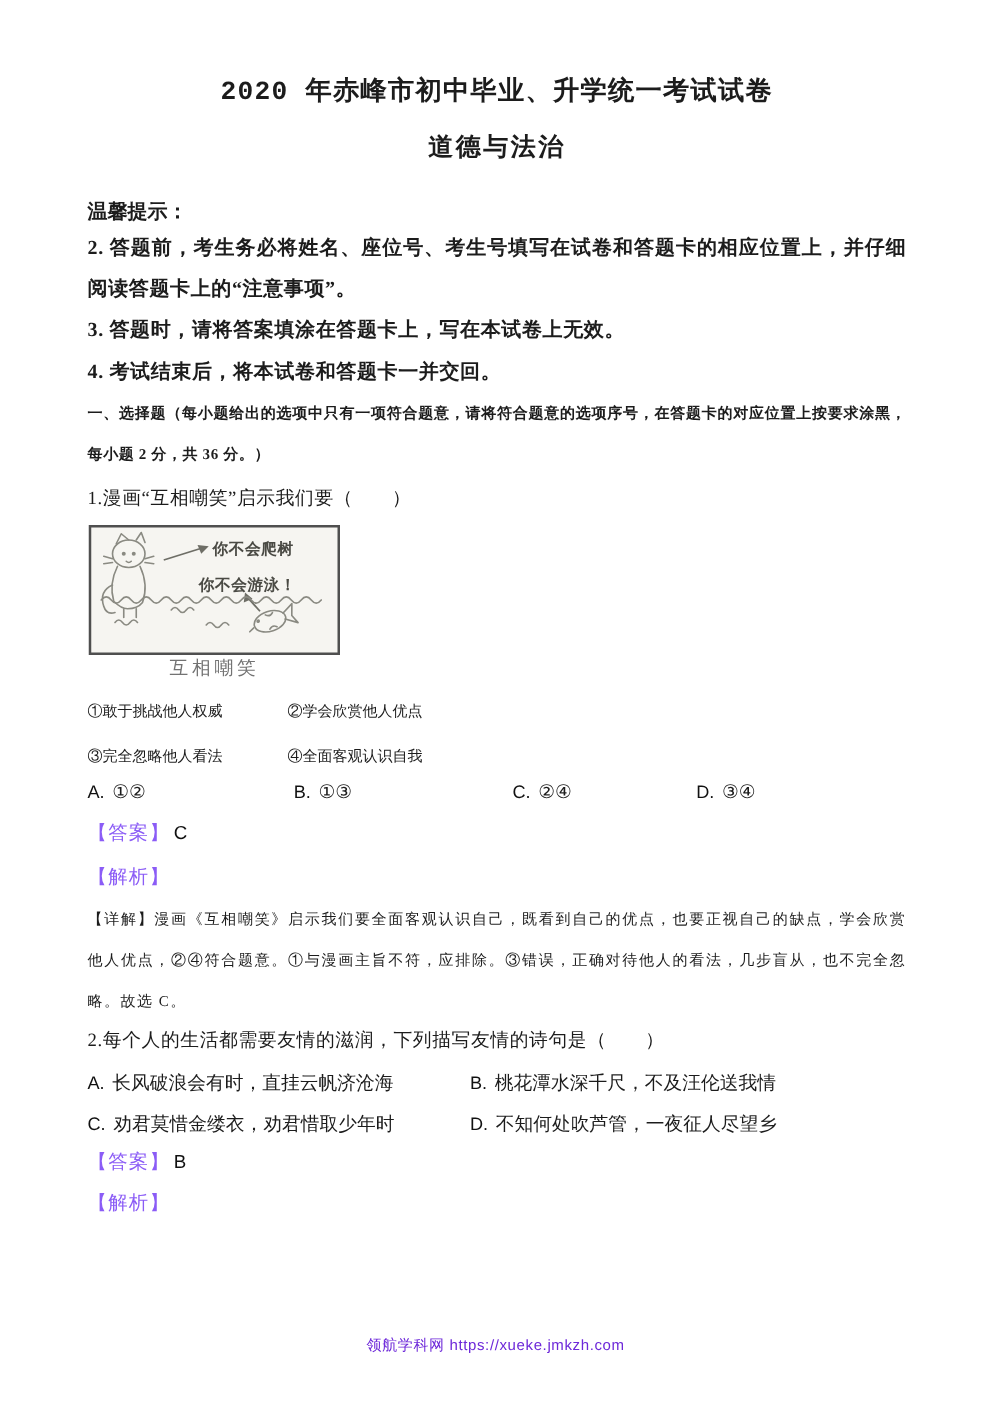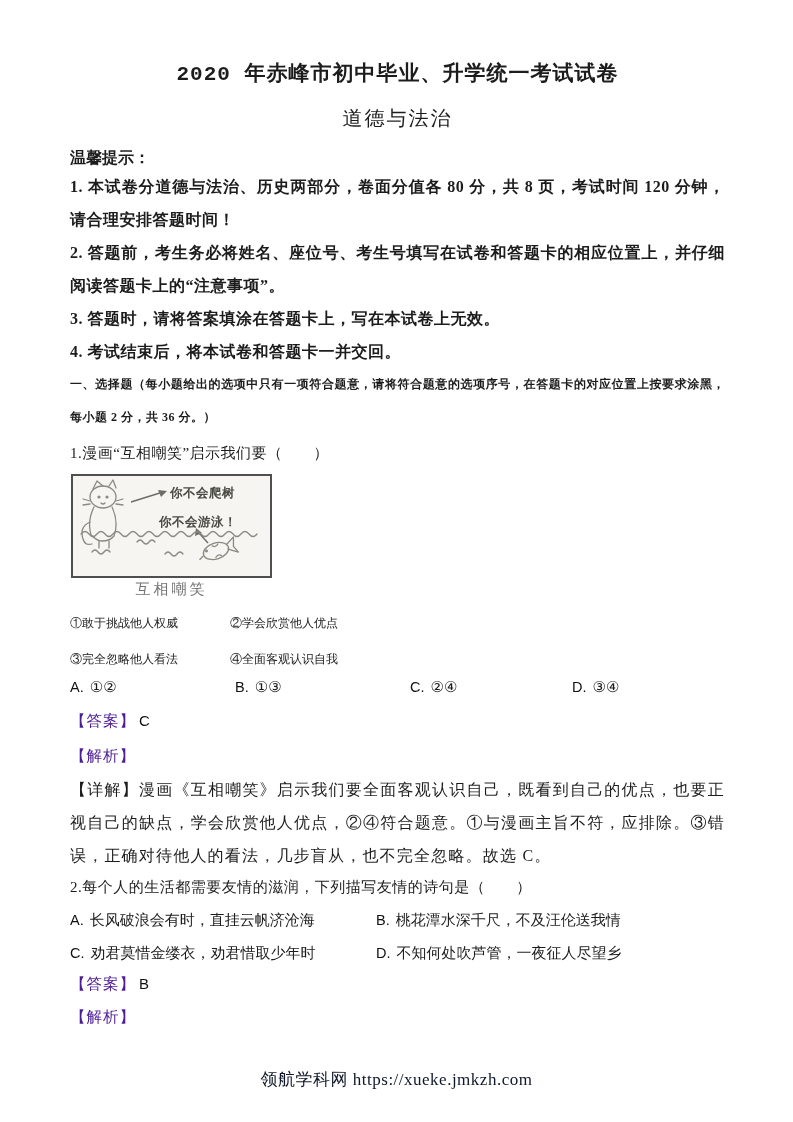--- a/index.html
+++ b/index.html
@@ -10,25 +10,25 @@
     -webkit-font-smoothing:antialiased;
   }
   .page{position:relative;width:793px;height:1122px;overflow:hidden;background:#fff;}
   .content{padding:62px 68px 0 70px;}
 
   .title{
     margin:0;text-align:center;font-size:21px;font-weight:bold;
     letter-spacing:1px;line-height:26px;font-family:Liberation Mono, monospace;
   }
   .subtitle{
-    margin:17px 0 0 0;text-align:center;font-size:20px;font-weight:normal;
+    margin:17px 0 0 0;text-align:center;font-size:20px;font-weight:bold;
     letter-spacing:2px;line-height:26px;
   }
   .notice-heading{
-    margin:14px 0 0 0;font-size:16px;font-weight:bold;line-height:25px;
+    margin:26px 0 0 0;font-size:16px;font-weight:bold;line-height:25px;
   }
   .notice-item{
     margin:0;font-size:16px;font-weight:bold;line-height:33px;
     text-align:justify;letter-spacing:0.5px;
   }
   .section-heading{
     margin:0;font-size:12px;font-weight:bold;line-height:33px;
     text-align:justify;letter-spacing:0.5px;
   }
   .stem{
@@ -58,61 +58,60 @@
   .opt-letter{
     font-family:"Liberation Sans","DejaVu Sans",sans-serif;
     font-size:14.5px;color:#111;
   }
   .opt-text{margin-left:6px;}
 
   .answer-line{margin:10px 0 0 0;font-size:15.5px;line-height:22px;}
   .q1-analysis{margin-top:13px;}
   .q2-answer{margin-top:7px;}
   .q2-analysis{margin-top:11px;}
-  .tag{color:#4c1d95;letter-spacing:1px;}
+  .tag{color:#8b5cf6;letter-spacing:1px;}
   .answer-letter{
     font-family:"Liberation Sans","DejaVu Sans",sans-serif;
     color:#111;margin-left:3px;font-size:15px;
   }
 
   .detail{
-    margin:6px 0 0 0;font-size:16px;line-height:33px;
+    margin:6px 0 0 0;font-size:12px;line-height:33px;
     text-align:justify;letter-spacing:1.2px;
   }
 
   .q2-options{margin-top:9px;}
   .q2-row{position:relative;height:22px;font-size:15px;}
   .q2-row + .q2-row{margin-top:11px;}
   .q2-col1{position:absolute;left:0;top:0;white-space:nowrap;}
   .q2-col2{position:absolute;left:306px;top:0;white-space:nowrap;}
 
   .footer{
     position:absolute;left:0;right:0;top:1068px;text-align:center;
-    font-family:Liberation Serif, serif;
-    font-size:17px;color:#0f172a;letter-spacing:0.5px;
+    font-family:Liberation Sans, sans-serif;
+    font-size:12px;color:#6d28d9;letter-spacing:0.5px;
   }
 
   
   .sketch{stroke:#8a8a82;stroke-width:1.3;fill:none;stroke-linecap:round;stroke-linejoin:round;}
   .sketch-fill{fill:#8a8a82;stroke:none;}
   .speech{font-family:"Liberation Serif","DejaVu Serif",serif;font-size:12.5px;fill:#4a4a44;font-weight:bold;letter-spacing:0.5px;}
   .arrow{stroke:#6e6e66;stroke-width:1.4;fill:none;}
   .arrow-head{fill:#6e6e66;stroke:none;}
 </style>
 </head>
 <body>
 
 <div class="page">
   <div class="content">
 
     <h1 class="title">2020 年赤峰市初中毕业、升学统一考试试卷</h1>
     <h2 class="subtitle">道德与法治</h2>
 
     <p class="notice-heading">温馨提示：</p>
-    <p class="notice-item">1. 本试卷分道德与法治、历史两部分，卷面分值各 80 分，共 8 页，考试时间 120 分钟，请合理安排答题时间！</p>
     <p class="notice-item">2. 答题前，考生务必将姓名、座位号、考生号填写在试卷和答题卡的相应位置上，并仔细阅读答题卡上的“注意事项”。</p>
     <p class="notice-item">3. 答题时，请将答案填涂在答题卡上，写在本试卷上无效。</p>
     <p class="notice-item">4. 考试结束后，将本试卷和答题卡一并交回。</p>
 
     <p class="section-heading">一、选择题（每小题给出的选项中只有一项符合题意，请将符合题意的选项序号，在答题卡的对应位置上按要求涂黑，每小题 2 分，共 36 分。）</p>
 
     <p class="stem">1.漫画“互相嘲笑”启示我们要（　　）</p>
 
     <div class="comic">
       <div class="comic-box">
@@ -168,21 +167,21 @@
       </div>
       <div class="statement-row">
         <span class="statement-first">③完全忽略他人看法</span><span>④全面客观认识自我</span>
       </div>
     </div>
 
     <div class="options-abs">
       <span class="opt" style="left:0"><span class="opt-letter">A.</span><span class="opt-text">①②</span></span>
       <span class="opt" style="left:165px"><span class="opt-letter">B.</span><span class="opt-text">①③</span></span>
       <span class="opt" style="left:340px"><span class="opt-letter">C.</span><span class="opt-text">②④</span></span>
-      <span class="opt" style="left:502px"><span class="opt-letter">D.</span><span class="opt-text">③④</span></span>
+      <span class="opt" style="left:487px"><span class="opt-letter">D.</span><span class="opt-text">③④</span></span>
     </div>
 
     <p class="answer-line"><span class="tag">【答案】</span><span class="answer-letter">C</span></p>
     <p class="answer-line q1-analysis"><span class="tag">【解析】</span></p>
 
     <p class="detail">【详解】漫画《互相嘲笑》启示我们要全面客观认识自己，既看到自己的优点，也要正视自己的缺点，学会欣赏他人优点，②④符合题意。①与漫画主旨不符，应排除。③错误，正确对待他人的看法，几步盲从，也不完全忽略。故选 C。</p>
 
     <p class="stem q2-stem">2.每个人的生活都需要友情的滋润，下列描写友情的诗句是（　　）</p>
 
     <div class="q2-options">

